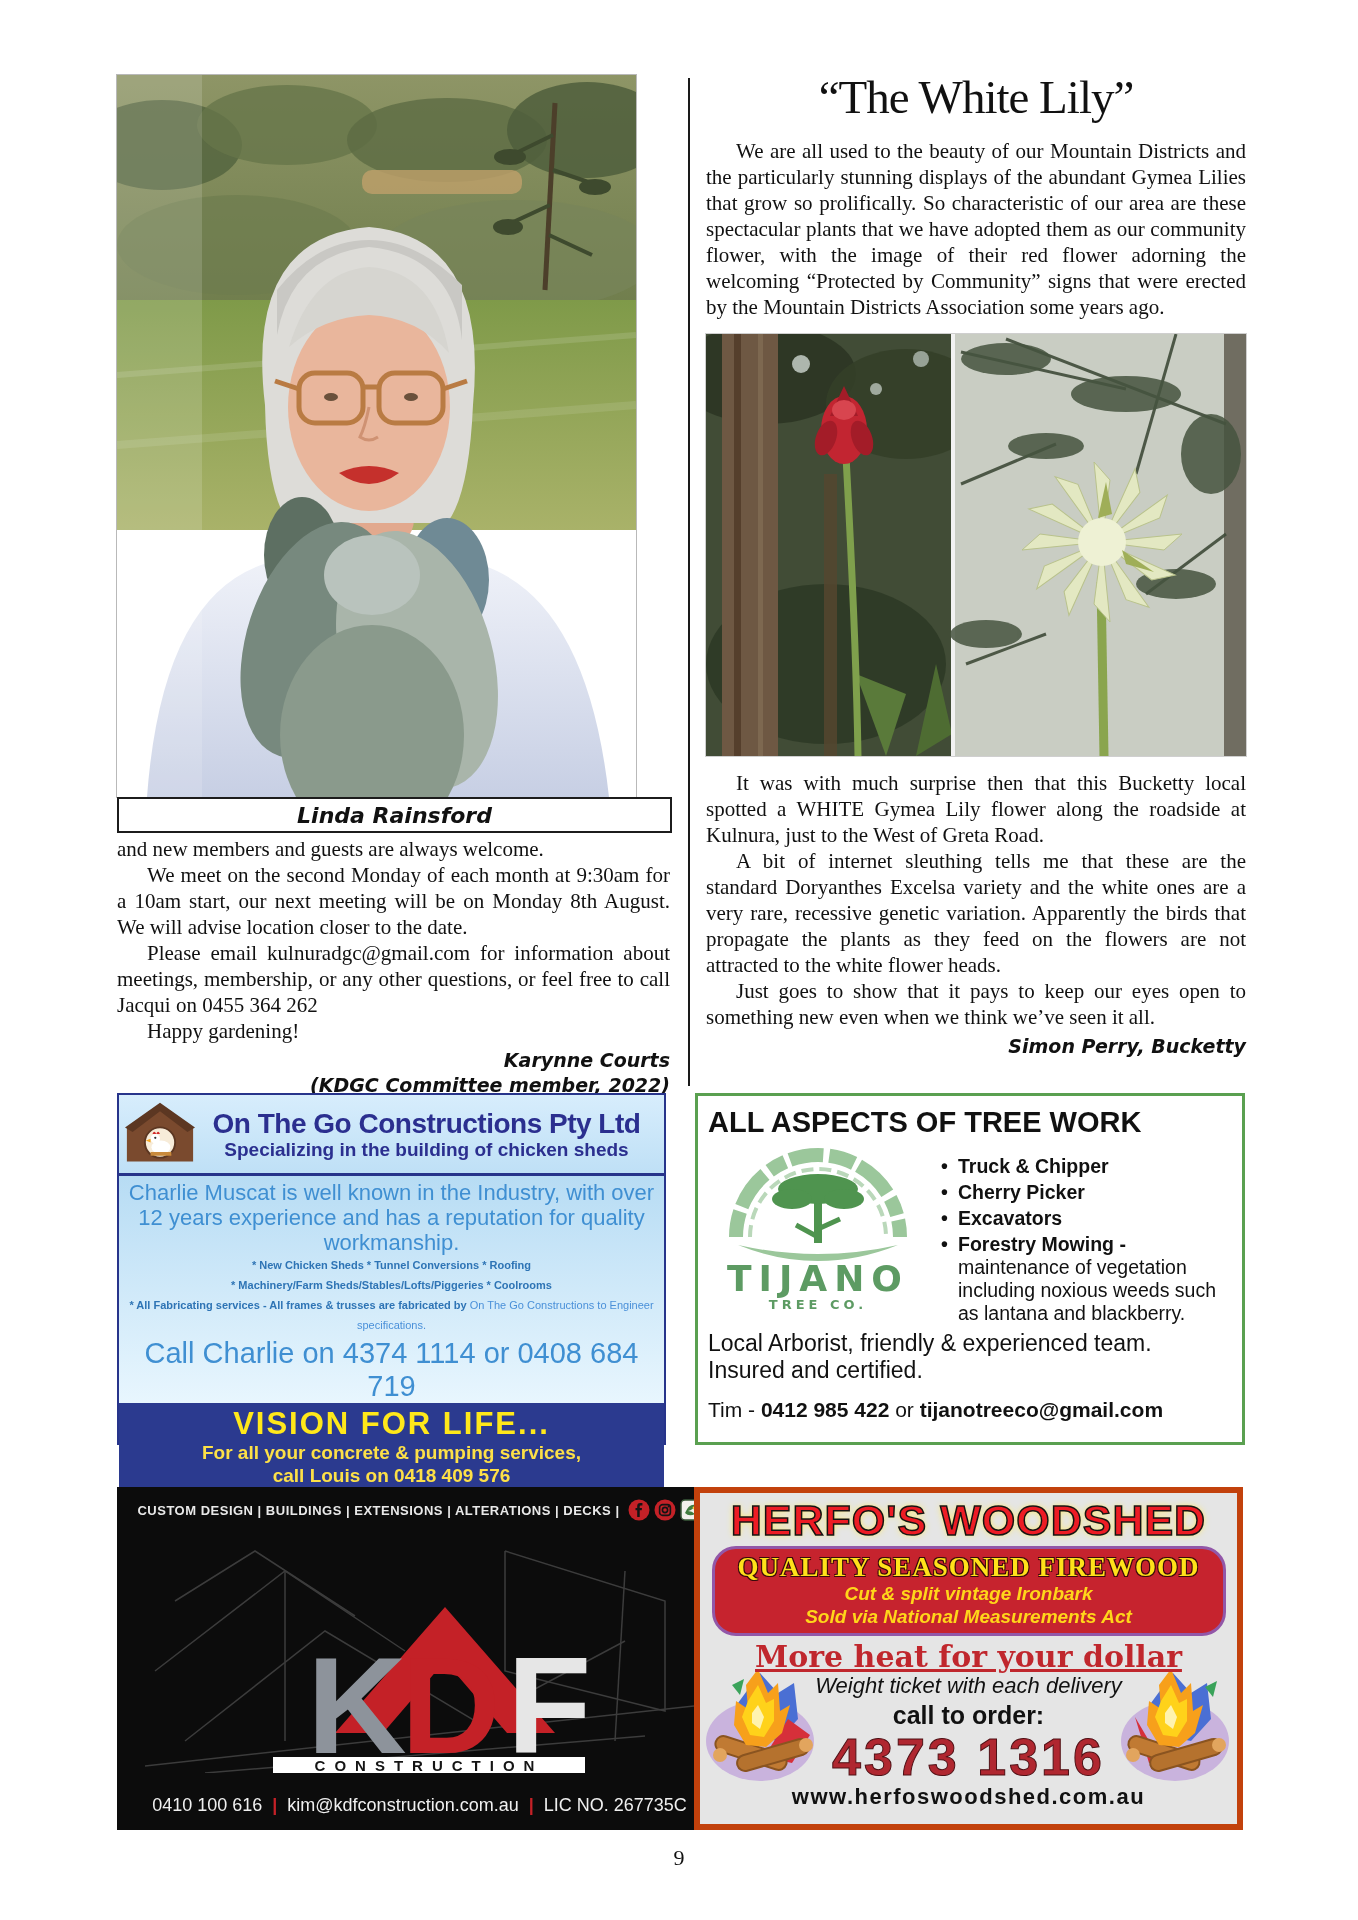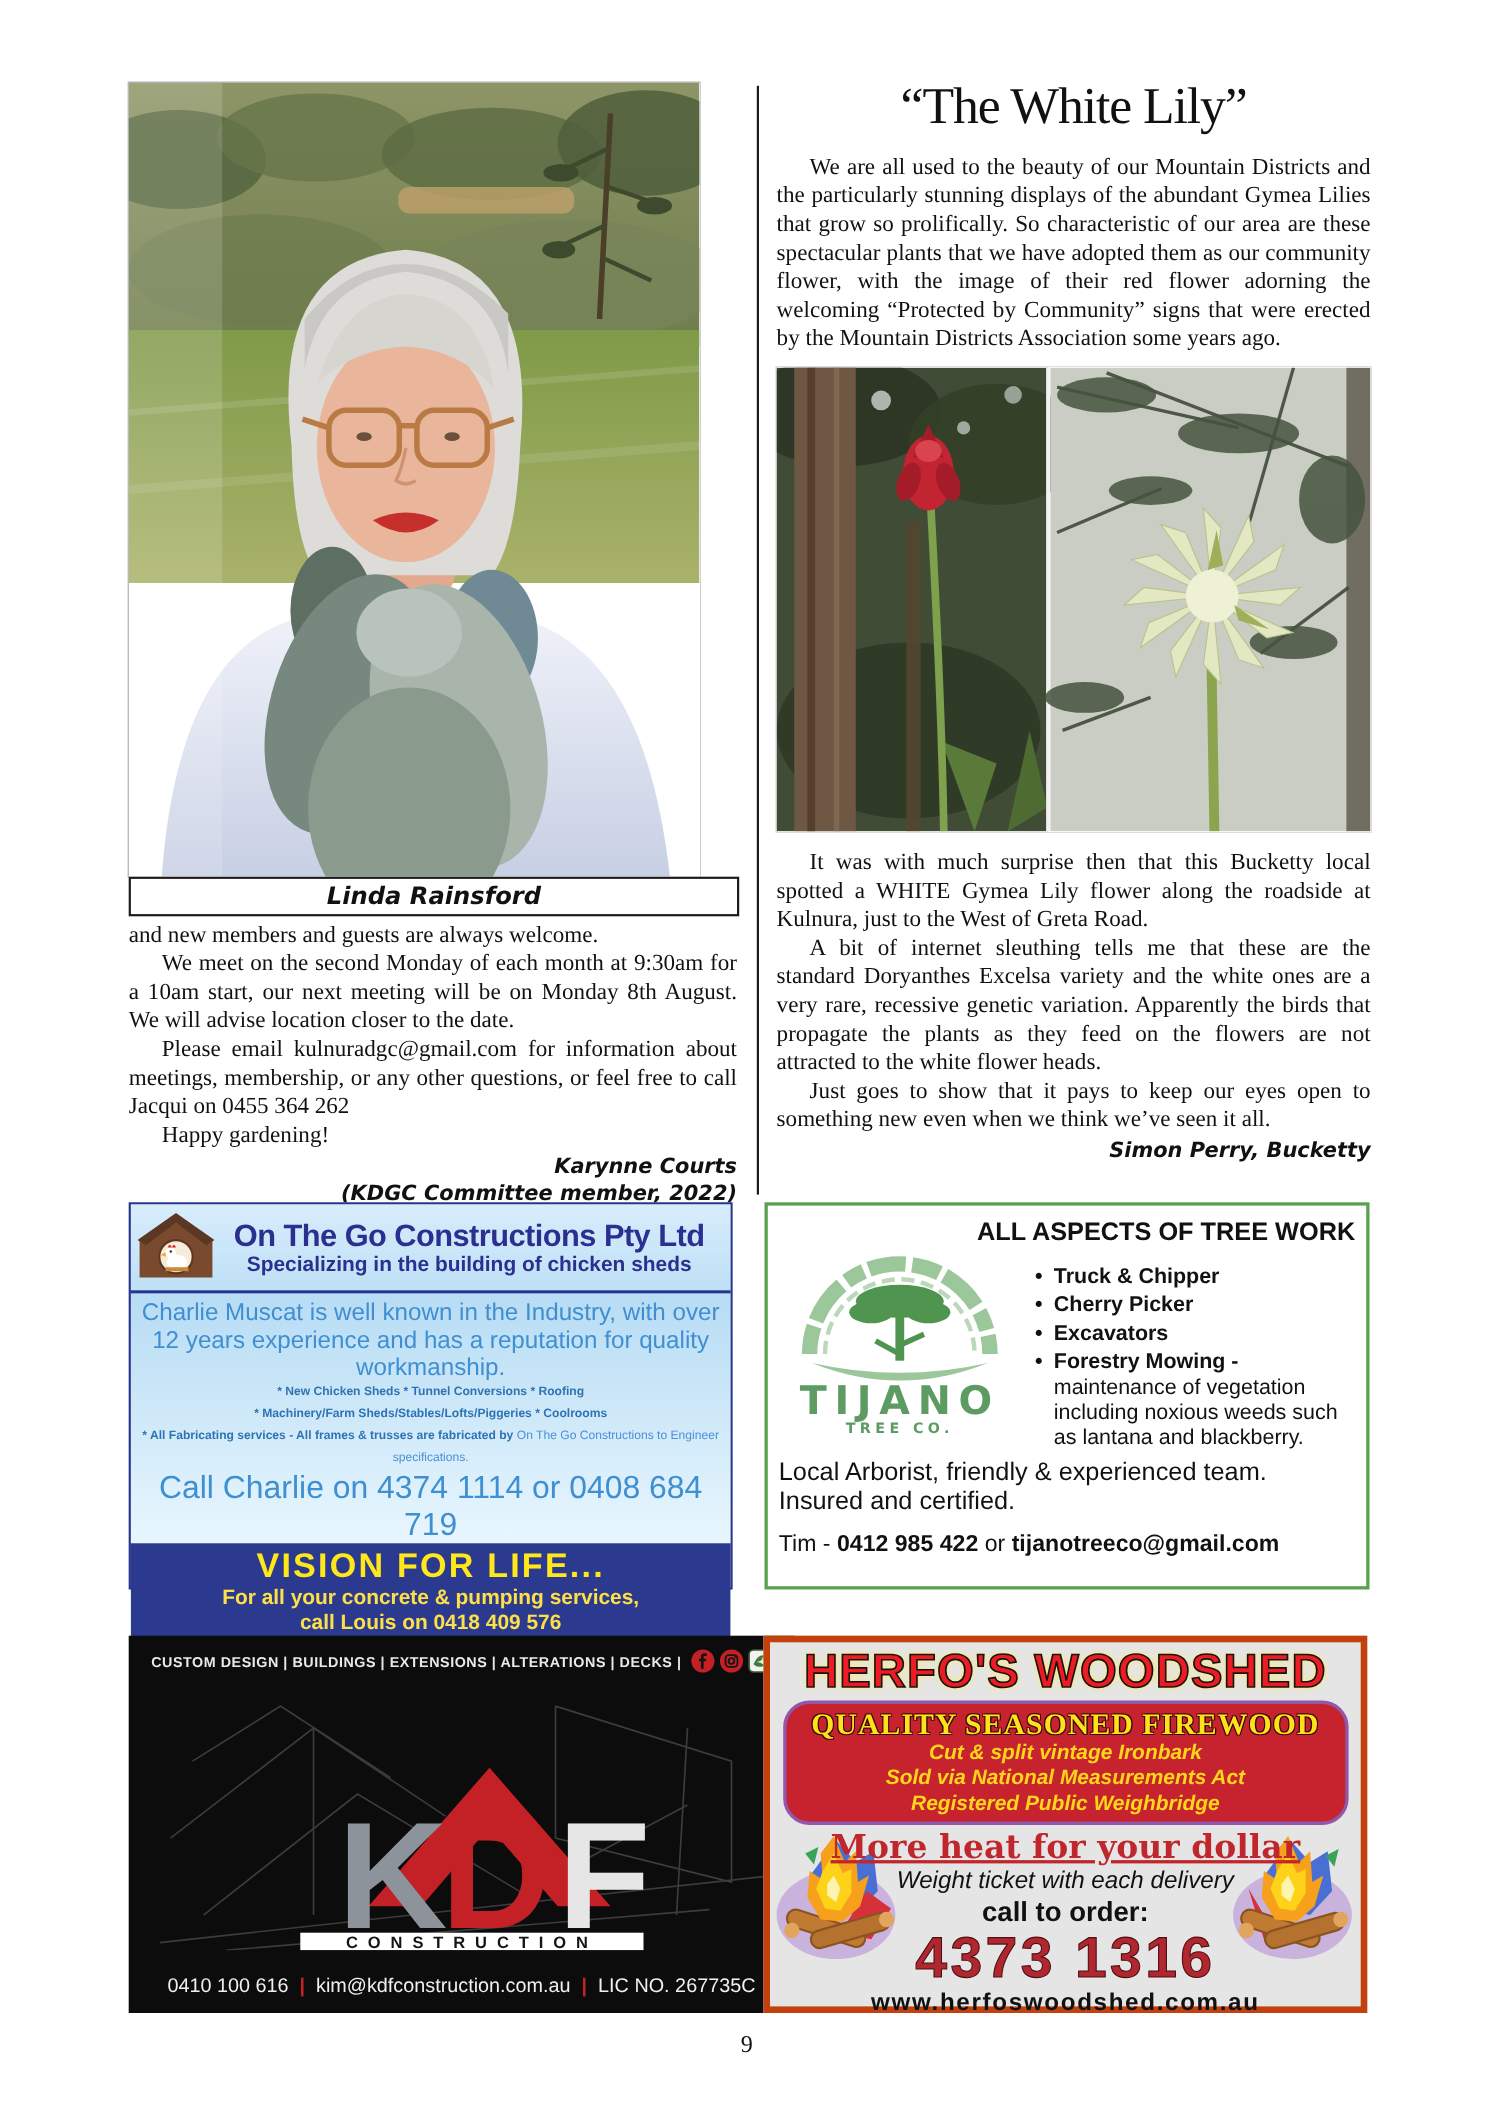--- a/index.html
+++ b/index.html
@@ -41,21 +41,21 @@
   .otg-lead{color:#3f8fd2;font-size:22px;line-height:25px;}
   .otg-line{color:#2e74b5;font-weight:bold;font-size:11px;line-height:20px;}
   .otg-light{color:#4a90d9;font-weight:normal;}
   .otg-call{color:#3f8fd2;font-size:29px;line-height:33px;margin-top:2px;}
   .otg-vision{height:91px;flex:none;background:#2b3a8f;text-align:center;padding-top:4px;}
   .otg-vision-title{color:#ffe81a;font-weight:bold;font-size:31px;line-height:34px;letter-spacing:2px;}
   .otg-vision-line{color:#fde047;font-weight:bold;font-size:19px;line-height:23px;}
 
   
   .ad-tree{left:695px;top:1093px;width:550px;height:352px;border:3px solid #5aa050;background:#fff;padding:8px 10px;}
-  .tree-title{text-align:right;font-weight:bold;font-size:23px;letter-spacing:0;color:#111;margin-top:2px;}
+  .tree-title{text-align:left;font-weight:bold;font-size:29px;letter-spacing:0;color:#111;margin-top:2px;}
   .tree-row{display:flex;margin-top:2px;}
   .tree-logo{flex:none;width:225px;}
   .tree-bullets{flex:1;margin:14px 0 0 8px;padding:0;list-style:none;}
   .tree-bullets li{position:relative;padding-left:17px;font-size:19.5px;line-height:23px;color:#111;margin-bottom:3px;}
   .tree-bullets li::before{content:"•";position:absolute;left:0;font-weight:bold;}
   .tree-bullets .b{font-weight:bold;}
   .tree-tagline{font-size:23px;color:#111;margin-top:2px;}
   .tree-contact{font-size:21px;color:#111;margin-top:14px;}
   .tree-contact .b{font-weight:bold;}
 
@@ -347,21 +347,20 @@
       <span>0410 100 616</span><span class="kdf-sep">|</span><span>kim@kdfconstruction.com.au</span><span class="kdf-sep">|</span><span>LIC NO. 267735C</span>
     </div>
   </div>
 
   <div class="ad ad-herfo">
     <div class="herfo-title herfo-z">HERFO'S WOODSHED</div>
     <div class="herfo-box herfo-z">
       <div class="herfo-quality">QUALITY SEASONED FIREWOOD</div>
       <div class="herfo-sub">Cut &amp; split vintage Ironbark</div>
       <div class="herfo-sub">Sold via National Measurements Act</div>
-      <div class="herfo-sub">Registered Public Weighbridge</div>
     </div>
     <div class="herfo-more herfo-z">More heat for your dollar</div>
     <div class="herfo-weight herfo-z">Weight ticket with each delivery</div>
     <div class="herfo-call herfo-z">call to order:</div>
     <div class="herfo-phone herfo-z">4373 1316</div>
     <div class="herfo-site herfo-z">www.herfoswoodshed.com.au</div>
     <svg class="fire fire-left" width="120" height="130" viewBox="0 0 120 130">
       <ellipse cx="58" cy="82" rx="54" ry="40" fill="#c9b3dd"></ellipse>
       <polygon points="58,14 76,34 92,24 96,60 76,82 46,76 36,44" fill="#4a6fd4"></polygon>
       <polygon points="86,60 108,76 90,104 62,98" fill="#d6303a"></polygon>

